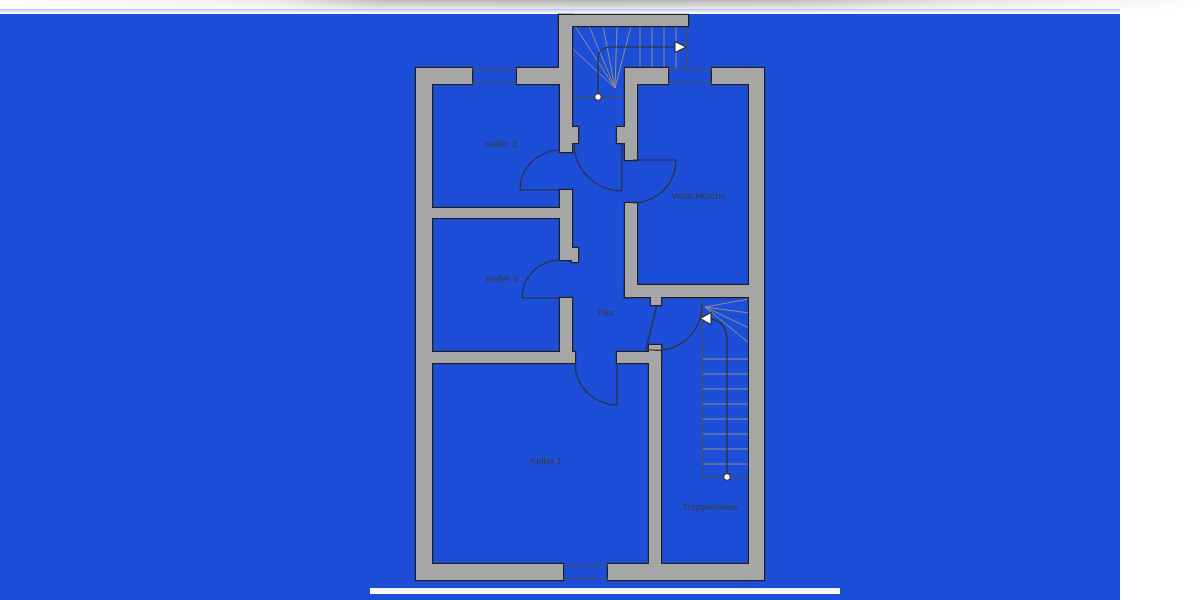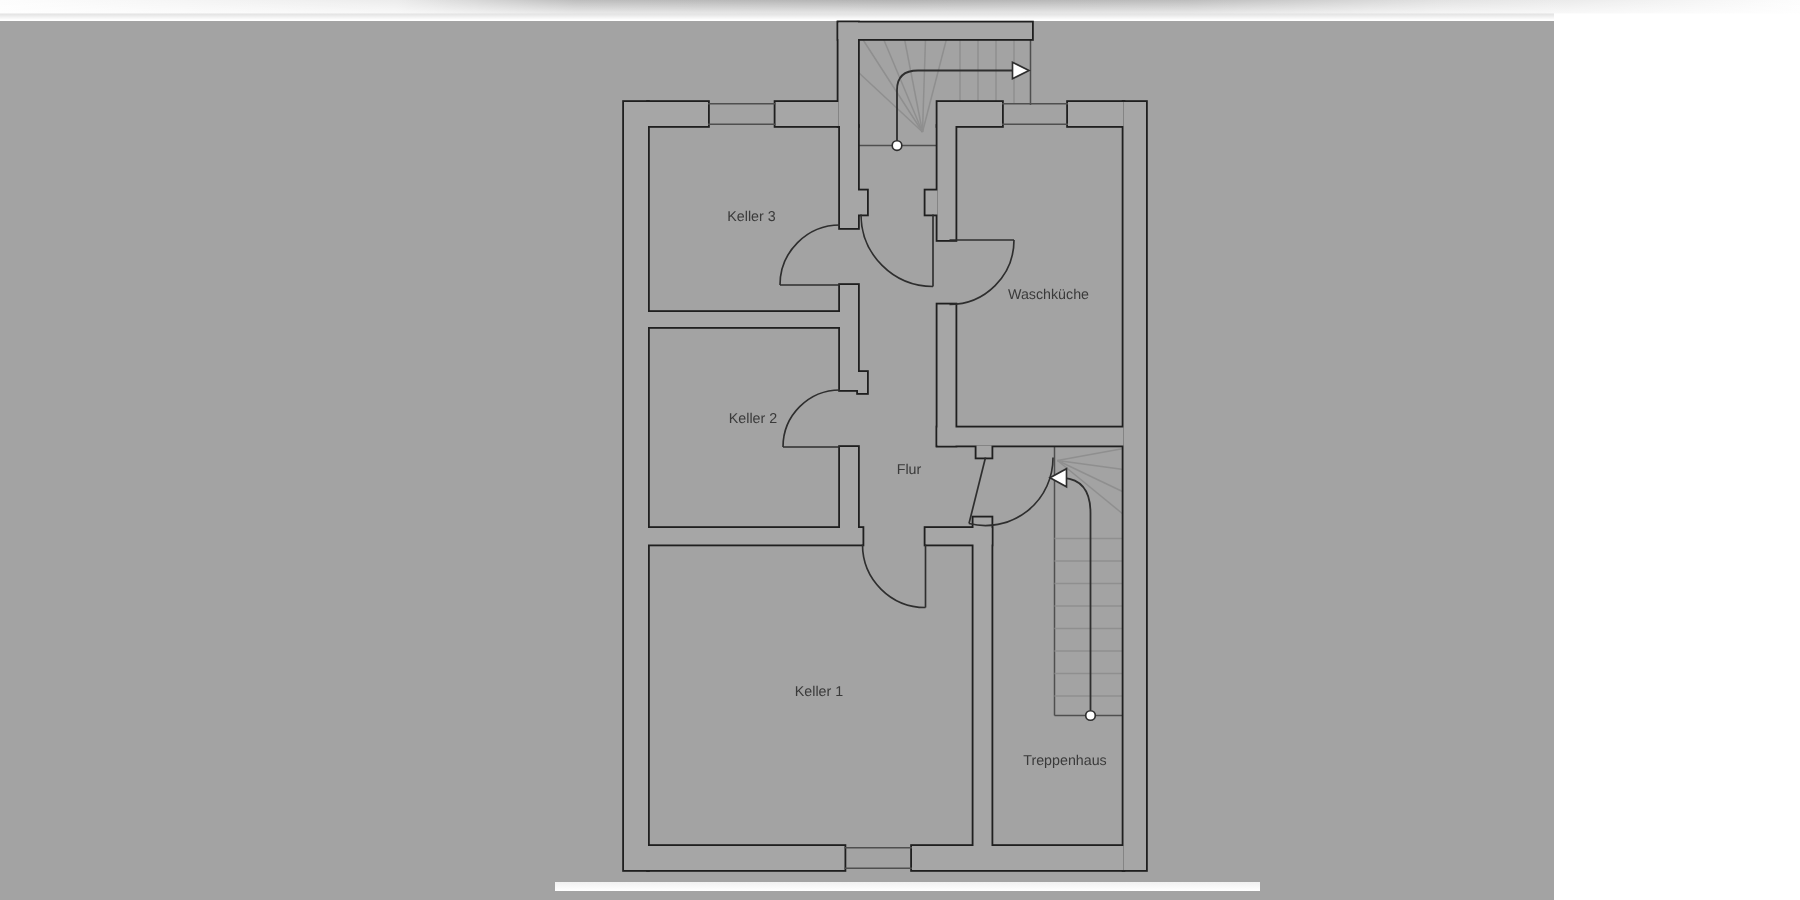--- a/index.html
+++ b/index.html
@@ -1,21 +1,21 @@
 <!DOCTYPE html>
 <html style="--wall-fill: #a6a6a6; --wall-outline: #1f1f1f; --line: #4f4f4f; --line-dark: #2e2e2e; --tread: #8f8f8f; --label: #3a3a3a; --top-band: #b3b3b3; --background: #ffffff;"><head>
 <meta charset="utf-8">
 <style>
   html,body{margin:0;padding:0;}
   body{
     width:1200px;height:600px;overflow:hidden;
     background:var(--background,#fff);
     font-family:"Liberation Sans","DejaVu Sans",sans-serif;
   }
-  .stage{position:relative;width:1036px;height:600px;background:#a3a3a3;}
+  .stage{position:relative;width:1120px;height:600px;background:#1d4ed8;}
   .top-band{
     position:absolute;left:0;top:0;width:1200px;height:9px;
     background:linear-gradient(to right,
       #fdfdfd 0%, #ececec 22%, #bdbdbd 32%, #b3b3b3 50%,
       #bdbdbd 66%, #e2e2e2 80%, #fdfdfd 100%);
   }
   .top-band-fade{
     position:absolute;left:0;top:0;width:1200px;height:14px;
     background:linear-gradient(to bottom, rgba(255,255,255,0) 0%, #ffffff 95%);
   }

